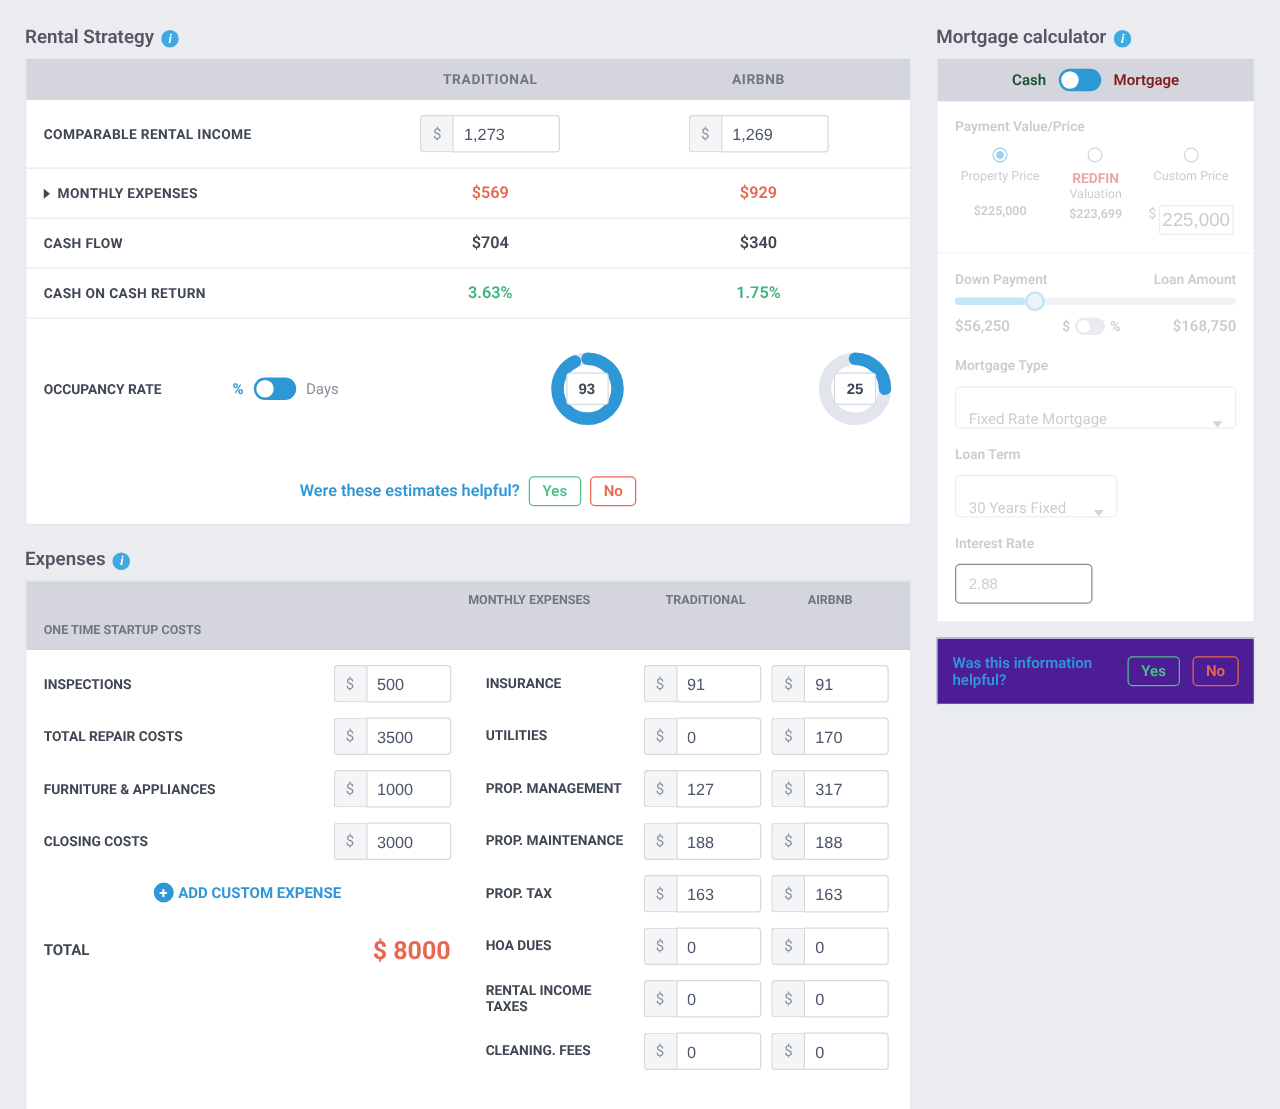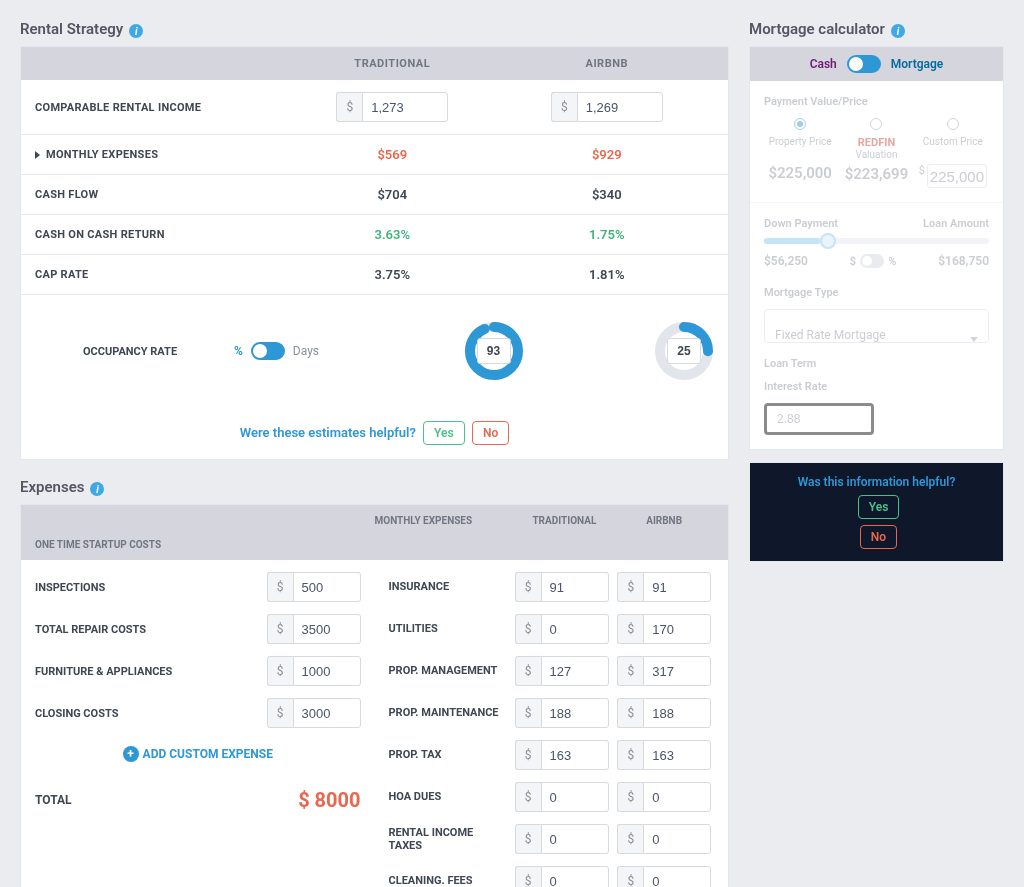--- a/index.html
+++ b/index.html
@@ -16,21 +16,21 @@
 .rs-row .lbl { font-size:11px; font-weight:700; color:#3f4753; letter-spacing:0.3px; }
 .rs-row .c { text-align:center; font-size:13px; font-weight:600; color:#3f4753; }
 .green { color:#3fb57d !important; }
 .orange { color:#e8684f !important; }
 .caret { display:inline-block; width:0; height:0; border-top:4px solid transparent; border-bottom:4px solid transparent; border-left:5px solid #3f4753; margin-right:6px; vertical-align:middle; }
 .inp-wrap { display:flex; justify-content:center; }
 .inp-group { display:flex; }
 .inp-dollar { width:26px; height:30px; background:#f4f5f7; border:1px solid #d6d9de; border-right:none; border-radius:3px 0 0 3px; display:flex; align-items:center; justify-content:center; font-size:12px; color:#8a909a; }
 .inp { height:30px; width:86px; border:1px solid #d6d9de; border-radius:0 3px 3px 0; padding:0 8px; font-size:13px; color:#4a5568; }
 .inp-small { width:68px; }
-.occupancy { display:grid; grid-template-columns: 250px 1fr 1fr; padding:26px 14px; align-items:center;margin-left:48px; }
+.occupancy { display:grid; grid-template-columns: 250px 1fr 1fr; padding:26px 14px; align-items:center; }
 .occ-toggle-wrap { display:flex; align-items:center; gap:8px; margin-left:auto; margin-right:14px; }
 .toggle { width:34px; height:18px; background:#2e97d6; border-radius:9px; position:relative; cursor:pointer; }
 .toggle .knob { width:14px; height:14px; background:#fff; border-radius:50%; position:absolute; top:2px; left:2px; }
 .donut-wrap { display:flex; justify-content:flex-end; }
 .donut { position:relative; width:60px; height:60px; }
 .donut svg { transform:rotate(-90deg); }
 .donut-input { position:absolute; top:50%; left:50%; transform:translate(-50%,-50%); width:34px; height:26px; border:1px solid #d6d9de; border-radius:3px; text-align:center; font-size:12px; font-weight:600; color:#3f4753; }
 .helpful { text-align:center; padding:14px; font-size:13px; font-weight:600; color:#2e97d6; }
 .btn-yes, .btn-no { display:inline-block; padding:4px 10px; border-radius:4px; font-size:12px; font-weight:600; margin-left:4px; cursor:pointer; }
 .btn-yes { border:1px solid #4cc08a; color:#4cc08a; }
@@ -45,43 +45,43 @@
 .exp-row .lbl { font-size:11px; font-weight:700; color:#3f4753; }
 .exp-row-r { display:grid; grid-template-columns: 120px 1fr 1fr; align-items:center; padding:6px 0; min-height:42px; gap:6px; }
 .exp-row-r .lbl { font-size:11px; font-weight:700; color:#3f4753; line-height:1.2; }
 .add-custom { text-align:center; padding:12px 0; font-size:12px; font-weight:700; color:#2e97d6; cursor:pointer; }
 .plus-circle { display:inline-flex; width:16px; height:16px; border-radius:50%; background:#2e97d6; color:#fff; align-items:center; justify-content:center; font-size:12px; font-weight:700; margin-right:4px; }
 .total-row { display:flex; justify-content:space-between; align-items:center; padding:14px 0; }
 .total-row .lbl { font-size:12px; font-weight:700; color:#3f4753; }
 .total-row .val { font-size:20px; font-weight:700; color:#e8684f; }
 
 .mort-head { background:#d5d6dd; padding:8px; display:flex; justify-content:center; align-items:center; gap:10px; font-size:12px; font-weight:600; }
-.mort-head .cash { color:#701a75; }
+.mort-head .cash { color:#14532d; }
 .mort-body { padding:14px; opacity:0.45; pointer-events:none; }
 .mort-sec-title { font-size:11px; color:#8a909a; font-weight:600; margin-bottom:10px; }
 .price-opts { display:grid; grid-template-columns:1fr 1fr 1fr; text-align:center; gap:4px; margin-bottom:14px; }
 .price-opt .radio { width:12px; height:12px; border:1.5px solid #9aa2af; border-radius:50%; margin:0 auto 6px; }
 .price-opt.sel .radio { border-color:#2e97d6; background:radial-gradient(#2e97d6 40%, transparent 45%); }
 .price-opt .plabel { font-size:10px; color:#8a909a; line-height:1.2; min-height:24px; }
 .price-opt .redfin { color:#d03a2e; font-weight:700; font-size:11px; }
-.price-opt .pval { font-size:15px; color:#8a909a; font-weight:600; margin-top:4px; }
+.price-opt .pval { font-size:10px; color:#8a909a; font-weight:600; margin-top:4px; }
 .price-inp { width:60px; height:24px; border:1px solid #d6d9de; border-radius:3px; text-align:center; font-size:15px; color:#8a909a; }
 .dp-row { display:flex; justify-content:space-between; font-size:11px; color:#8a909a; font-weight:600; margin-bottom:8px; }
 .slider-track { height:6px; background:#e2e6ec; border-radius:3px; position:relative; margin-bottom:10px; }
 .slider-fill { position:absolute; left:0; top:0; height:6px; width:25%; background:#7fc4ea; border-radius:3px; }
 .slider-knob { position:absolute; left:25%; top:-5px; width:16px; height:16px; background:#cfe8f6; border:2px solid #7fc4ea; border-radius:50%; }
 .dp-vals { display:flex; justify-content:space-between; align-items:center; font-size:12px; color:#8a909a; font-weight:600; margin-bottom:18px; }
 .tiny-toggle-wrap { display:flex; align-items:center; gap:4px; font-size:11px; }
 .tiny-toggle { width:24px; height:14px; background:#cfd5dd; border-radius:7px; position:relative; }
 .tiny-toggle .k { width:10px; height:10px; background:#fff; border-radius:50%; position:absolute; top:2px; left:2px; }
 .select-box { height:34px; border:1px solid #d6d9de; border-radius:4px; display:flex; align-items:flex-end; justify-content:space-between; padding:0 10px; font-size:12px; color:#8a909a; margin-bottom:14px; }
 .select-box.small { width:130px; }
 .chev { width:0; height:0; border-left:4px solid transparent; border-right:4px solid transparent; border-top:5px solid #9aa2af; }
-.rate-inp { width:110px; height:32px; border:3px solid #000000; border-radius:4px; padding:13px 10px; font-size:12px; color:#8a909a; }
-.helpful-sm { font-size:12px; font-weight:600; color:#2e97d6; display:flex; align-items:center; gap:6px; padding:12px; background:#0f172a; border:1px solid #e2e8f0;flex-direction:column; }
+.rate-inp { width:110px; height:32px; border:1px solid #000000; border-radius:4px; padding:13px 10px; font-size:12px; color:#8a909a; }
+.helpful-sm { font-size:12px; font-weight:600; color:#2e97d6; display:flex; align-items:center; gap:6px; padding:12px; background:#4c1d95; border:1px solid #e2e8f0; }
 .occ-head { display:flex; align-items:center; }
 </style>
 </head>
 <body>
 
 <div class="wrap">
   <div class="left">
 
     <div>
       <div class="panel-title">
@@ -122,25 +122,20 @@
           <div class="c">$704</div>
           <div class="c">$340</div>
         </div>
 
         <div class="rs-row">
           <div class="lbl">CASH ON CASH RETURN</div>
           <div class="c green">3.63%</div>
           <div class="c green">1.75%</div>
         </div>
 
-        <div class="rs-row" style="border-bottom:1px solid #e8eaef;">
-          <div class="lbl">CAP RATE</div>
-          <div class="c">3.75%</div>
-          <div class="c">1.81%</div>
-        </div>
 
         <div class="occupancy">
           <div class="occ-head">
             <span class="lbl" style="font-size:11px;font-weight:700;color:#3f4753;">OCCUPANCY RATE</span>
             <div class="occ-toggle-wrap">
               <span style="color:#2e97d6;font-weight:700;font-size:12px;">%</span>
               <div class="toggle">
                   <div class="knob"></div>
                 </div>
               <span style="color:#8a909a;font-size:12px;">Days</span>
@@ -331,21 +326,21 @@
       <div class="panel-title">
         <span>Mortgage calculator</span>
         <span class="info-icon">i</span>
       </div>
       <div class="panel">
         <div class="mort-head">
           <span class="cash">Cash</span>
           <div class="toggle">
               <div class="knob"></div>
             </div>
-          <span style="color:#0369a1;">Mortgage</span>
+          <span style="color:#7f1d1d;">Mortgage</span>
         </div>
         <div class="mort-body">
           <div class="mort-sec-title">Payment Value/Price</div>
           <div class="price-opts">
             <div class="price-opt sel">
               <div class="radio"></div>
               <div class="plabel">Property Price</div>
               <div class="pval">$225,000</div>
             </div>
             <div class="price-opt">
@@ -384,20 +379,24 @@
             <span>$168,750</span>
           </div>
 
           <div class="mort-sec-title">Mortgage Type</div>
           <div class="select-box">
             <span>Fixed Rate Mortgage</span>
             <span class="chev"></span>
           </div>
 
           <div class="mort-sec-title">Loan Term</div>
+          <div class="select-box small">
+            <span>30 Years Fixed</span>
+            <span class="chev"></span>
+          </div>
 
           <div class="mort-sec-title">Interest Rate</div>
           <input class="rate-inp" value="2.88" style="">
         </div>
       </div>
     </div>
 
     <div class="helpful-sm">
       <span style="flex:1;">Was this information helpful?</span>
       <span class="btn-yes">Yes</span>

